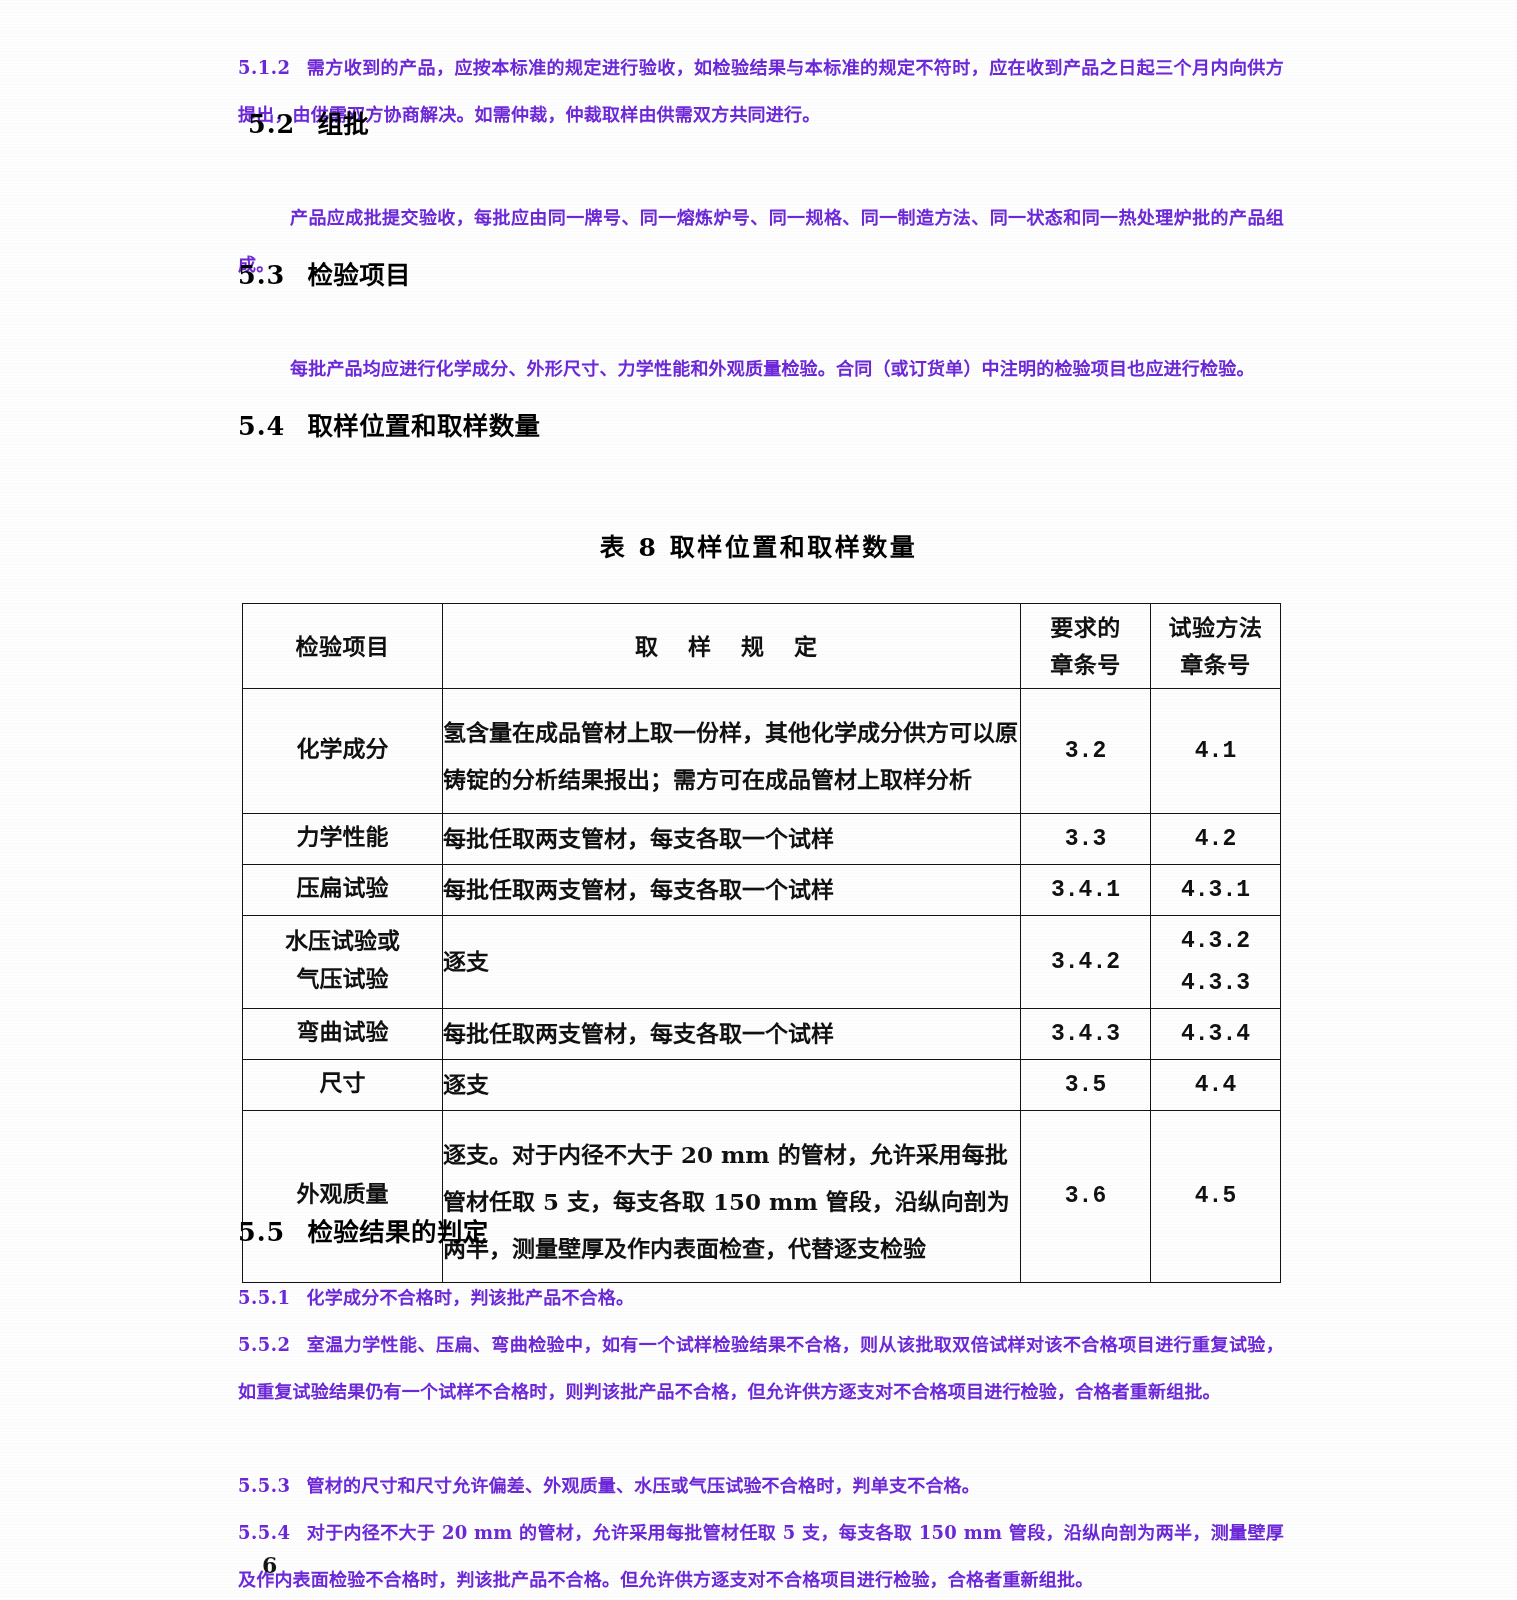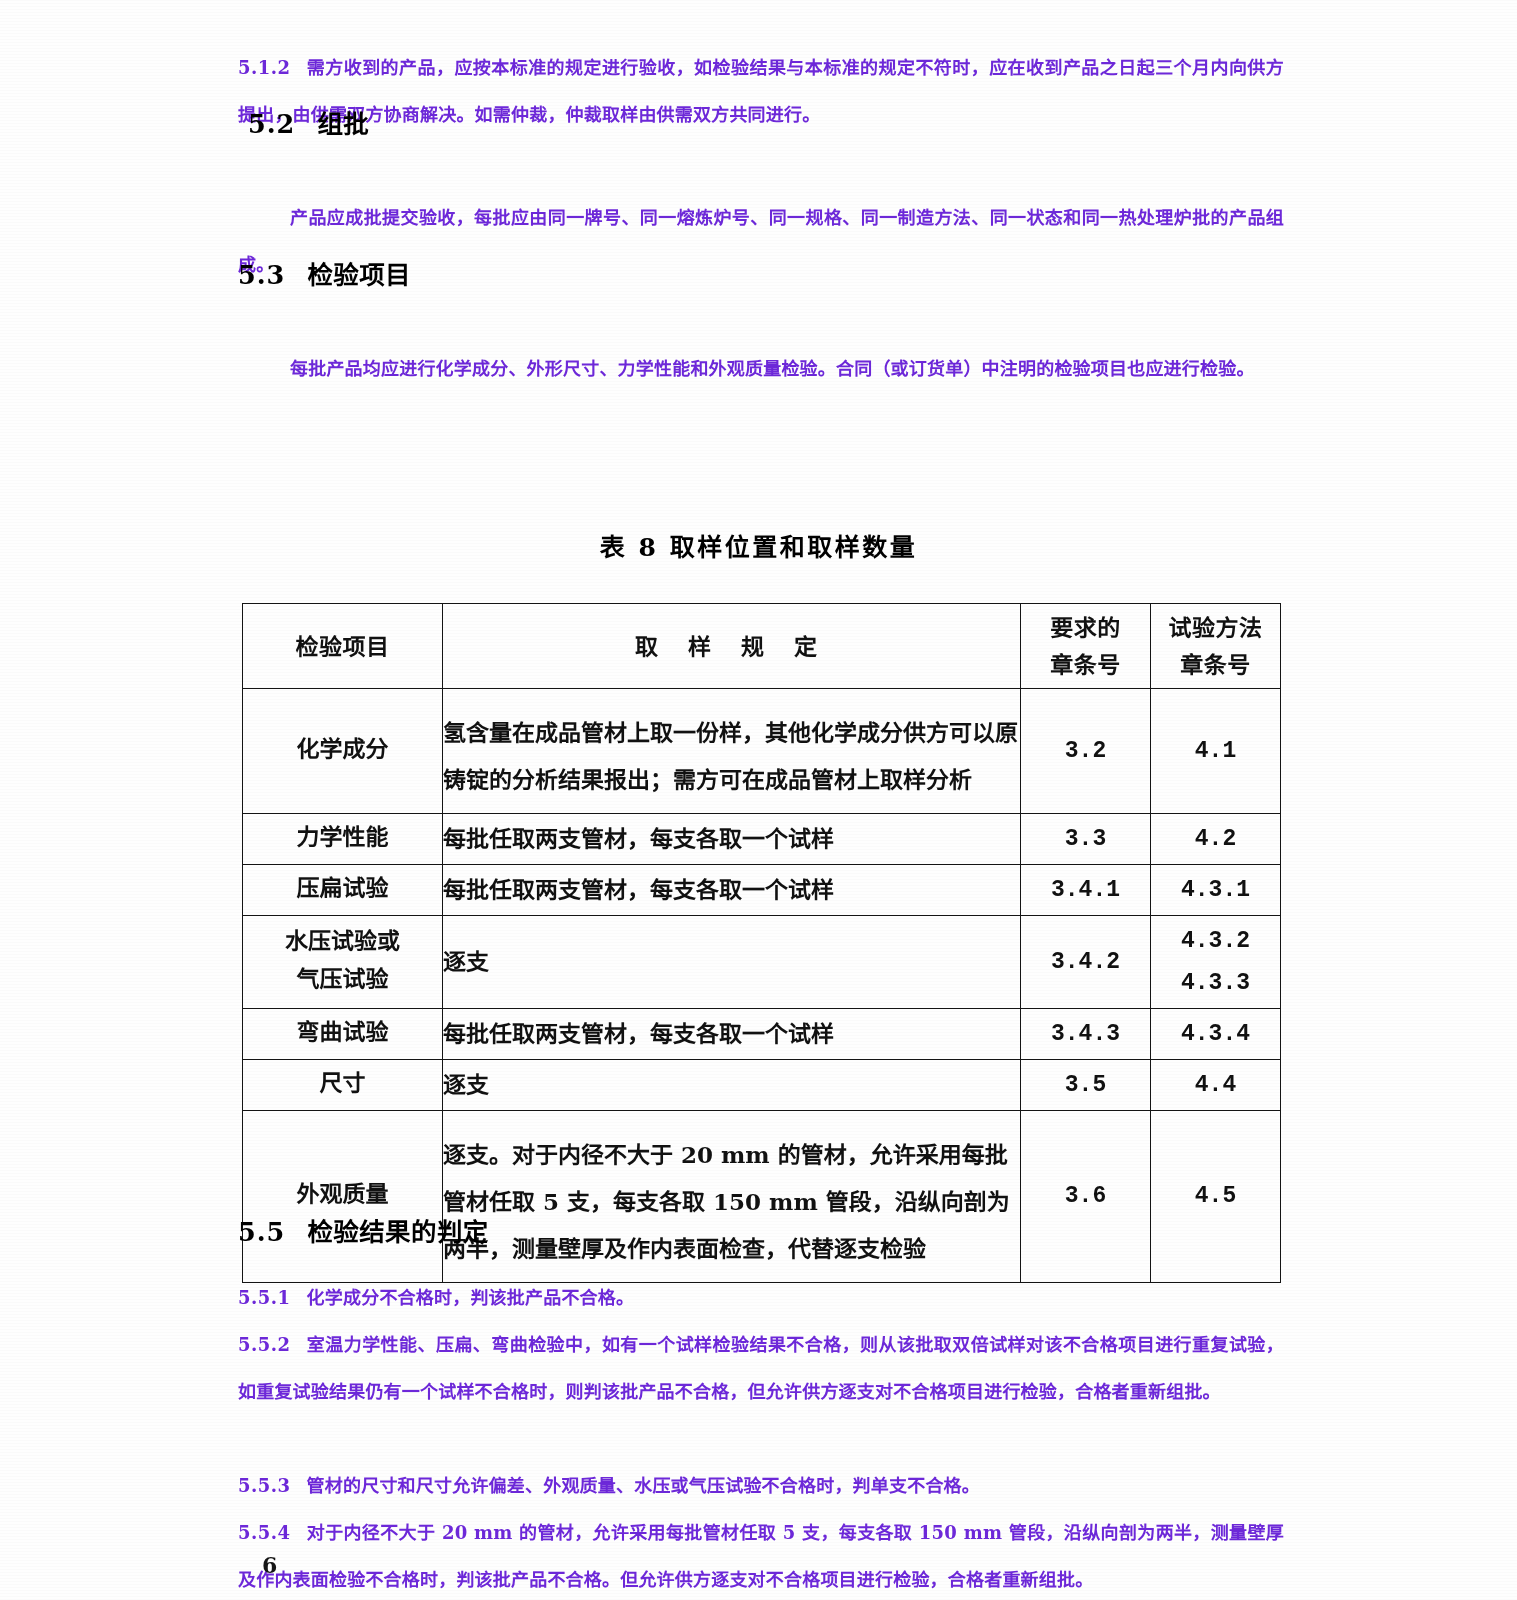--- a/index.html
+++ b/index.html
@@ -172,20 +172,23 @@
   </div>
 
   <div class="block heading" style="left:238px; top:255px; width:1046px;">
     <span class="num">5.3</span><span>检验项目</span>
   </div>
 
   <div class="block para indent" style="left:238px; top:309px; width:1046px;">
     <span>每批产品均应进行化学成分、外形尺寸、力学性能和外观质量检验。合同（或订货单）中注明的检验项目也应进行检验。</span>
   </div>
 
+  <div class="block heading" style="left:238px; top:406px; width:1046px;">
+    <span class="num">5.4</span><span>取样位置和取样数量</span>
+  </div>
 
 
   <div class="table-caption" style="top:527px; left:0;">表 8   取样位置和取样数量</div>
 
   <div class="tbl-wrap">
     <table class="t8">
       <colgroup>
         <col class="c-item">
           <col class="c-rule">
           <col class="c-req">

